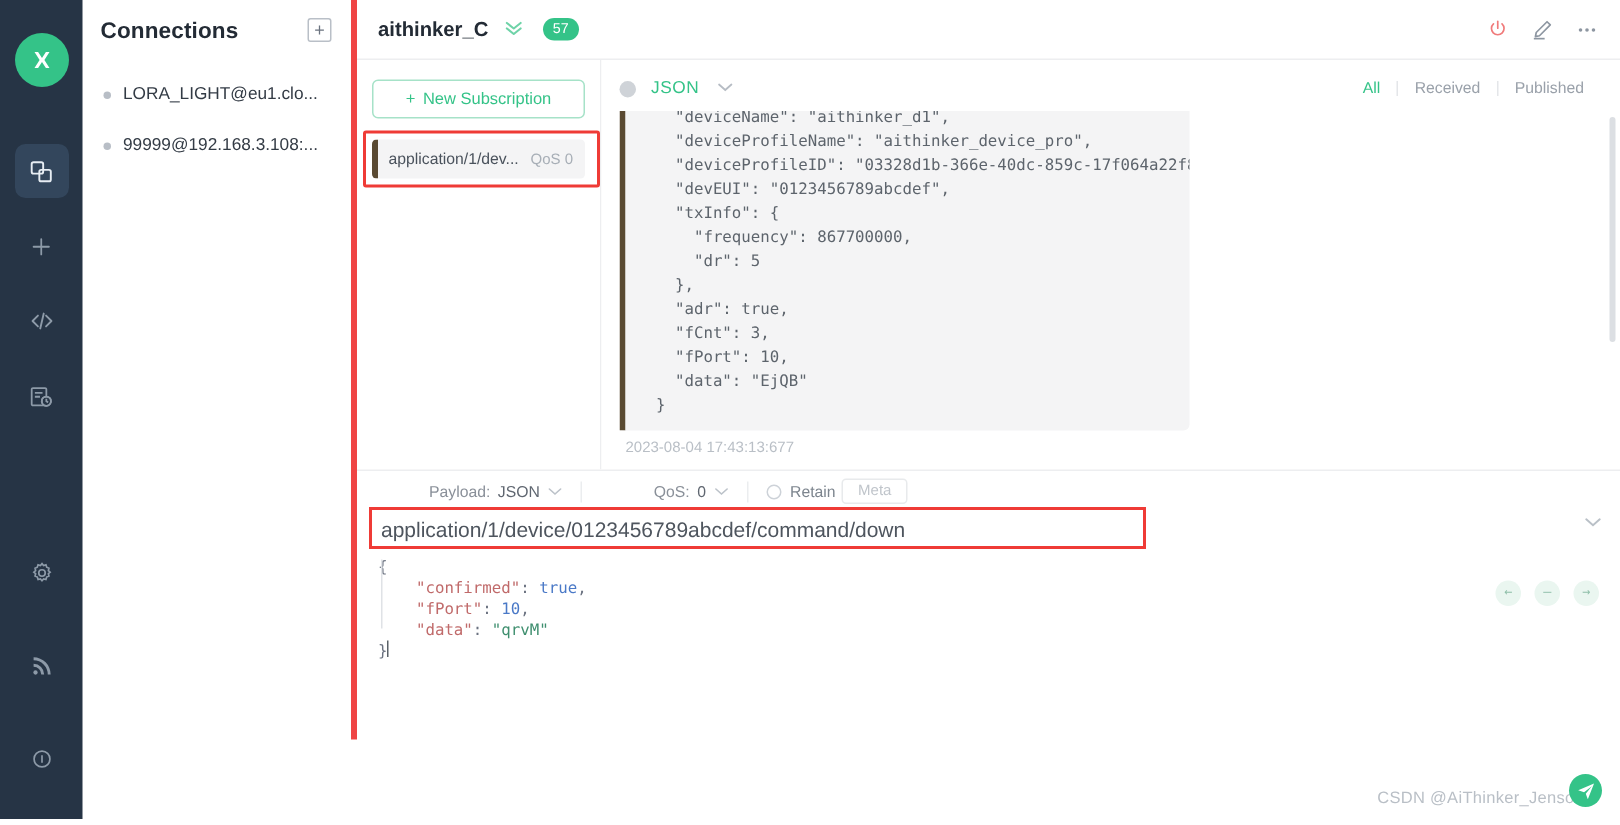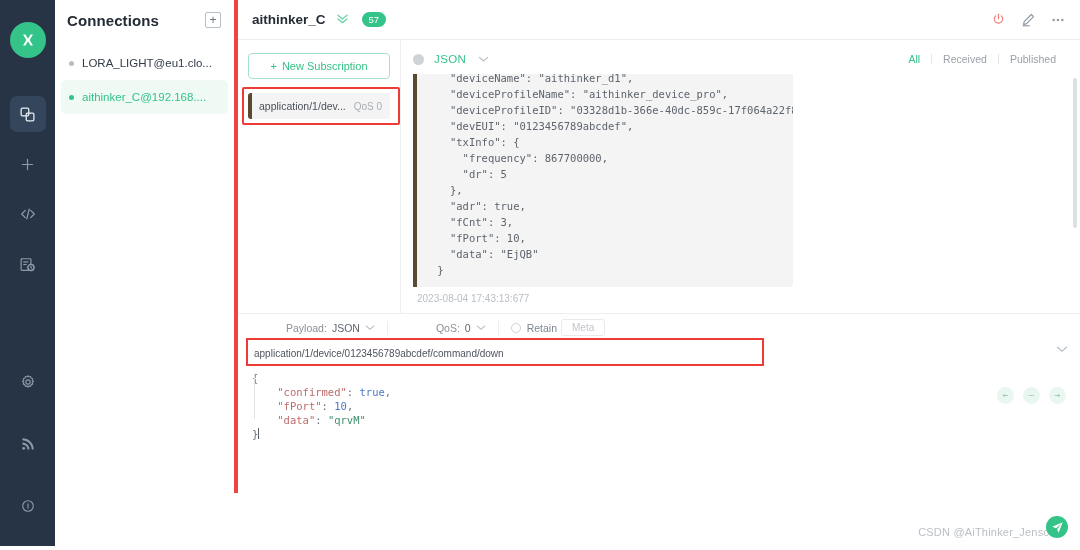--- a/index.html
+++ b/index.html
@@ -169,21 +169,21 @@
   .retain { display: flex; align-items: center; gap: 6px; }
   .retain .circle { width: 10px; height: 10px; border: 1px solid #cdd2d8; border-radius: 50%; }
   .meta-btn {
     border: 1px solid #e8eaec; border-radius: 3px; color: #c0c5cb;
     font-size: 10px; padding: 2px 10px; margin-left: 4px;
   }
 
   .topic-row { position: relative; padding: 0 12px; }
   .topic-input {
     width: 100%; height: 24px; border: none; outline: none;
-    font-size: 10px; color: #4e555e; background: transparent;
+    font-size: 14px; color: #4e555e; background: transparent;
     font-family: "Liberation Sans", sans-serif;
     padding: 0 4px;
   }
   .redbox-topic {
     position: absolute; left: 8px; top: -3px; width: 518px; height: 28px;
     border: 2px solid #ef3b36; pointer-events: none;
   }
   .collapse-caret { position: absolute; right: 12px; top: 2px; color: #b9c0c7; font-size: 11px; }
 
   .editor {
@@ -290,23 +290,23 @@
   <div class="conn-panel">
     <div class="conn-head">
       <div class="conn-title">Connections</div>
       <div class="conn-add">+</div>
     </div>
     <div class="conn-list">
       <div class="conn-item">
         <span class="dot"></span>
         <span class="conn-name">LORA_LIGHT@eu1.clo...</span>
       </div>
-      <div class="conn-item active">
+      <div class="conn-item">
         <span class="dot"></span>
-        <span class="conn-name">aithinker_C@192.168....</span>
+        <span class="conn-name">99999@192.168.3.108:...</span>
       </div>
     </div>
   </div>
 
   <div class="main">
 
     <div class="topbar">
       <div class="topbar-title">aithinker_C</div>
       <div class="chev-double">
         <svg width="15" height="11" viewBox="0 0 16 12" fill="none" stroke="#6fd3a8" stroke-width="1.5" stroke-linecap="round" stroke-linejoin="round">

